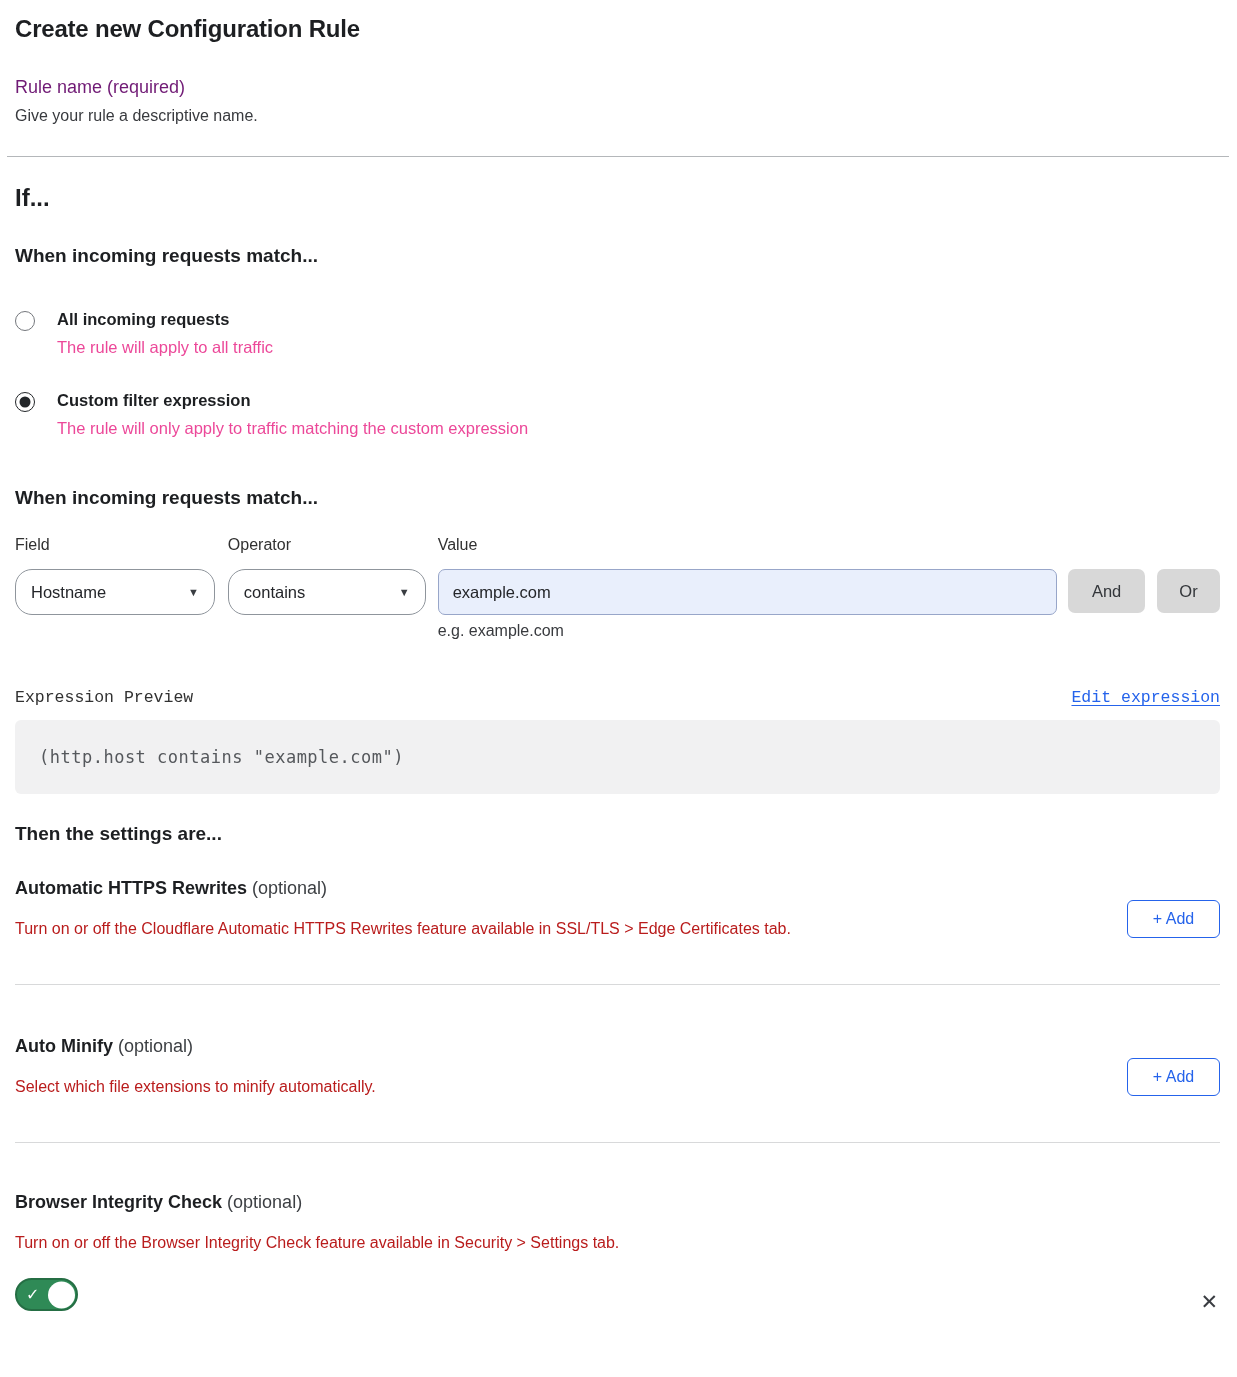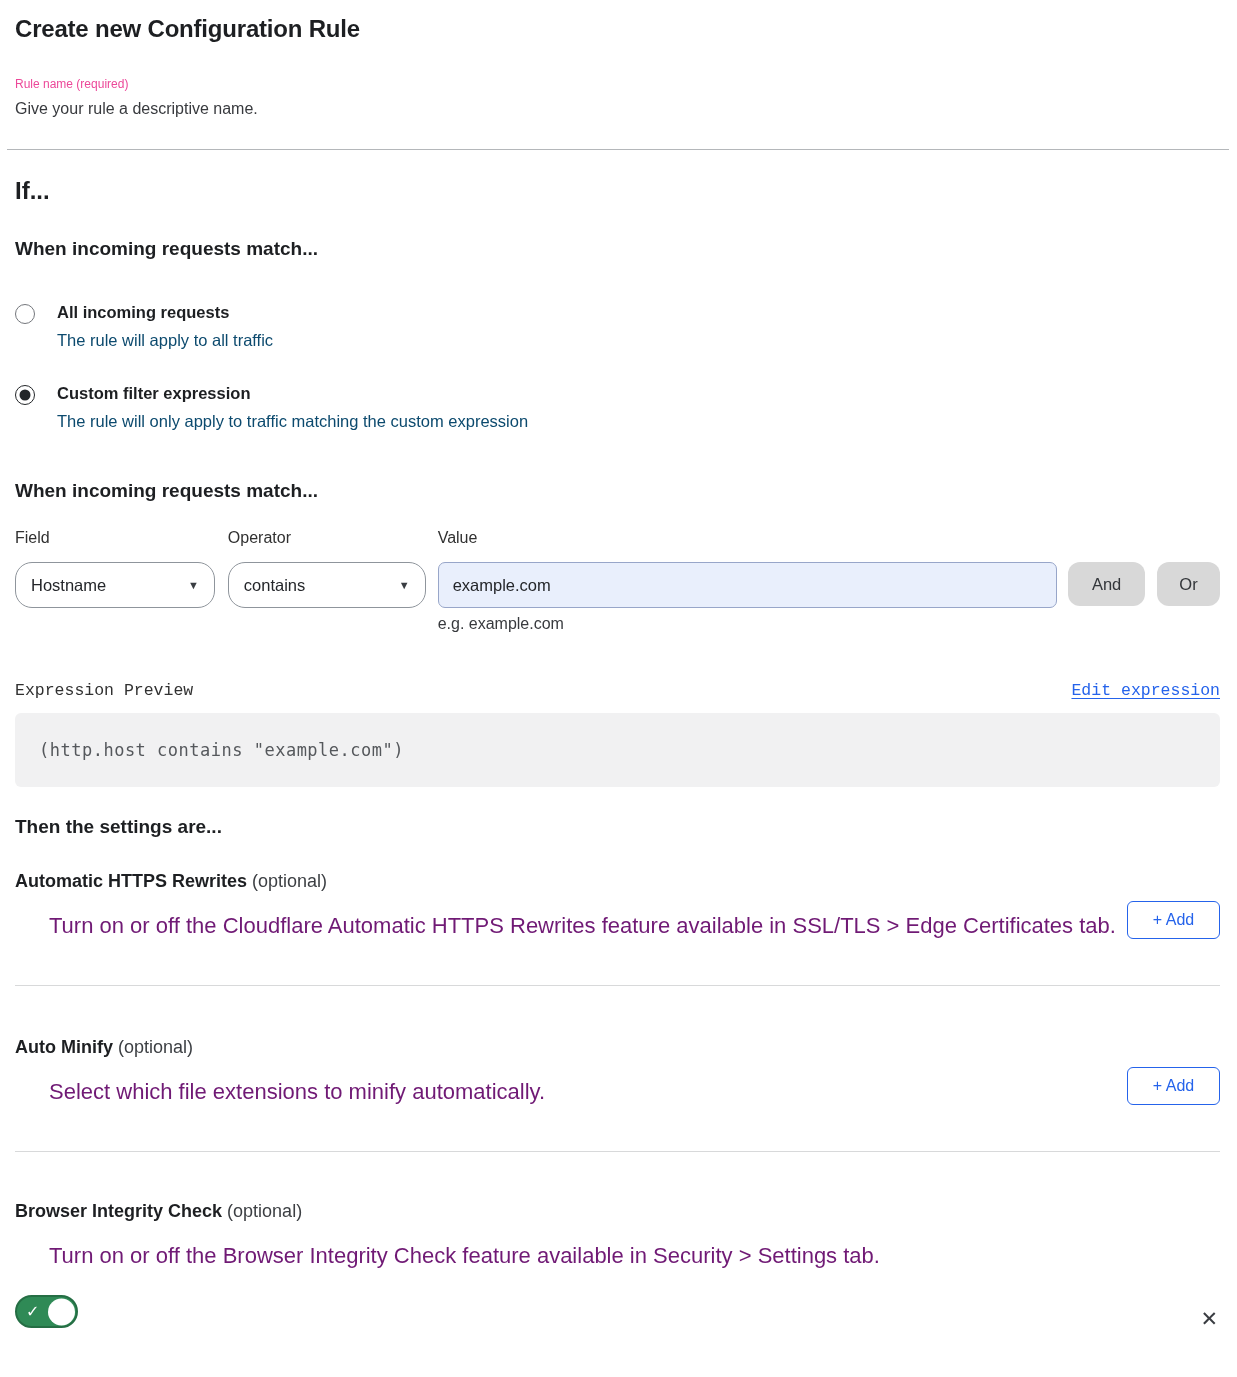--- a/index.html
+++ b/index.html
@@ -14,22 +14,22 @@
     padding: 15px 17px 20px 15px;
   }
   h1.page-title {
     font-size: 24px;
     font-weight: 700;
     color: #1d1f22;
     letter-spacing: -0.2px;
     margin-bottom: 34px;
   }
   .field-label {
-    font-size: 12px;
-    color: #ec4899;
+    font-size: 18px;
+    color: #701a75;
     margin-bottom: 9px;
   }
   .text-input {
     display: block;
     width: 683px;
     height: 46px;
     border: 1px solid #8f959c;
     border-radius: 7px;
     padding: 0 14px;
     font-size: 16.5px;
@@ -89,21 +89,21 @@
     background: #232629;
   }
   .radio-texts { margin-left: 22px; }
   .radio-label {
     font-size: 16.5px;
     font-weight: 700;
     color: #1d1f22;
   }
   .radio-desc {
     font-size: 16.5px;
-    color: #0c4a6e;
+    color: #ec4899;
     margin-top: 9px;
   }
   .match-heading-2 { margin-top: 49px; }
   .builder-row {
     display: flex;
     align-items: flex-start;
     margin-top: 27px;
   }
   .builder-col .col-label {
     font-size: 16px;
@@ -141,21 +141,21 @@
     font-size: 16.5px;
     font-family: "Liberation Sans", "DejaVu Sans", sans-serif;
     color: #24262a;
     background: #e9effc;
     outline: none;
   }
   .connector-btn {
     margin-top: 33px;
     height: 44px;
     border: none;
-    border-radius: 12px;
+    border-radius: 7px;
     background: #d8d8d8;
     color: #33363a;
     font-size: 16.5px;
     font-family: "Liberation Sans", "DejaVu Sans", sans-serif;
     cursor: pointer;
   }
   .and-btn { width: 77px; margin-right: 12px; }
   .or-btn { width: 63px; }
   .preview-row {
     display: flex;
@@ -197,24 +197,23 @@
     font-size: 18px;
     font-weight: 700;
     color: #1d1f22;
   }
   .setting-optional {
     font-weight: 400;
     font-size: 18px;
     color: #3c3f43;
   }
   .setting-desc {
-    font-size: 22px;
-    color: #701a75;
+    font-size: 16px;
+    color: #b91c1c;
     margin-top: 21px;
-    margin-left: 34px;
   }
   .add-btn {
     flex: 0 0 auto;
     width: 93px;
     height: 38px;
     margin-top: 9px;
     background: #ffffff;
     border: 1px solid #2563eb;
     border-radius: 6px;
     color: #2563eb;

